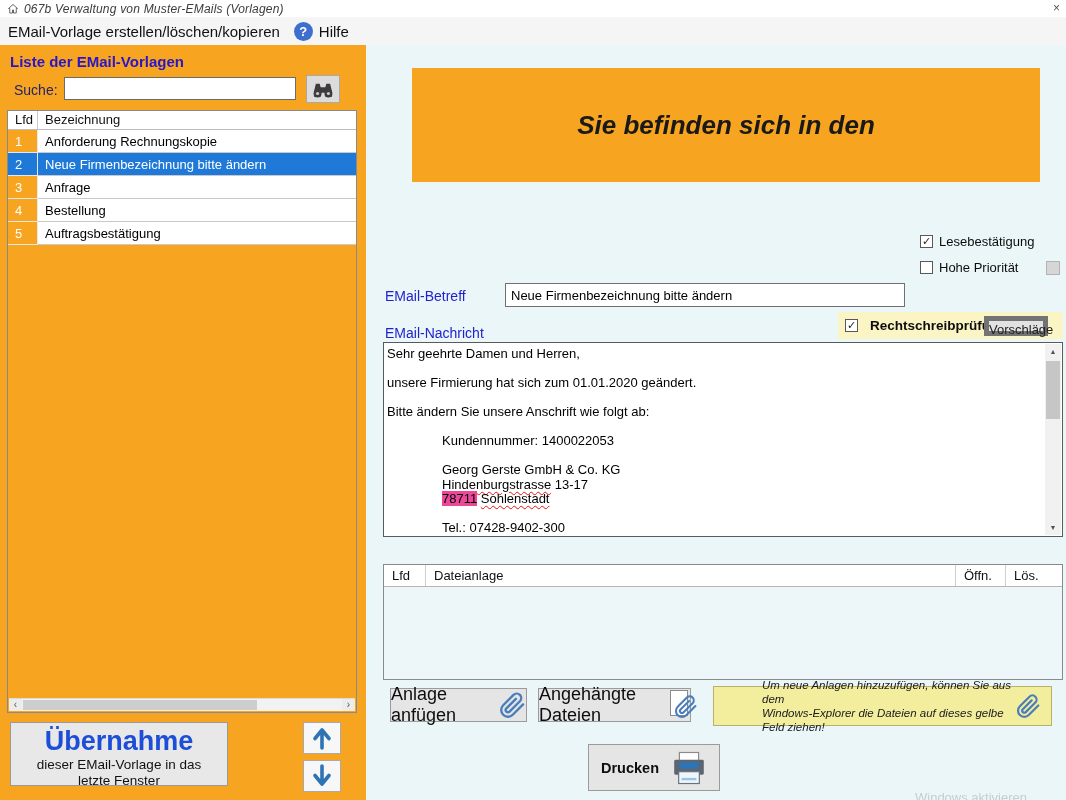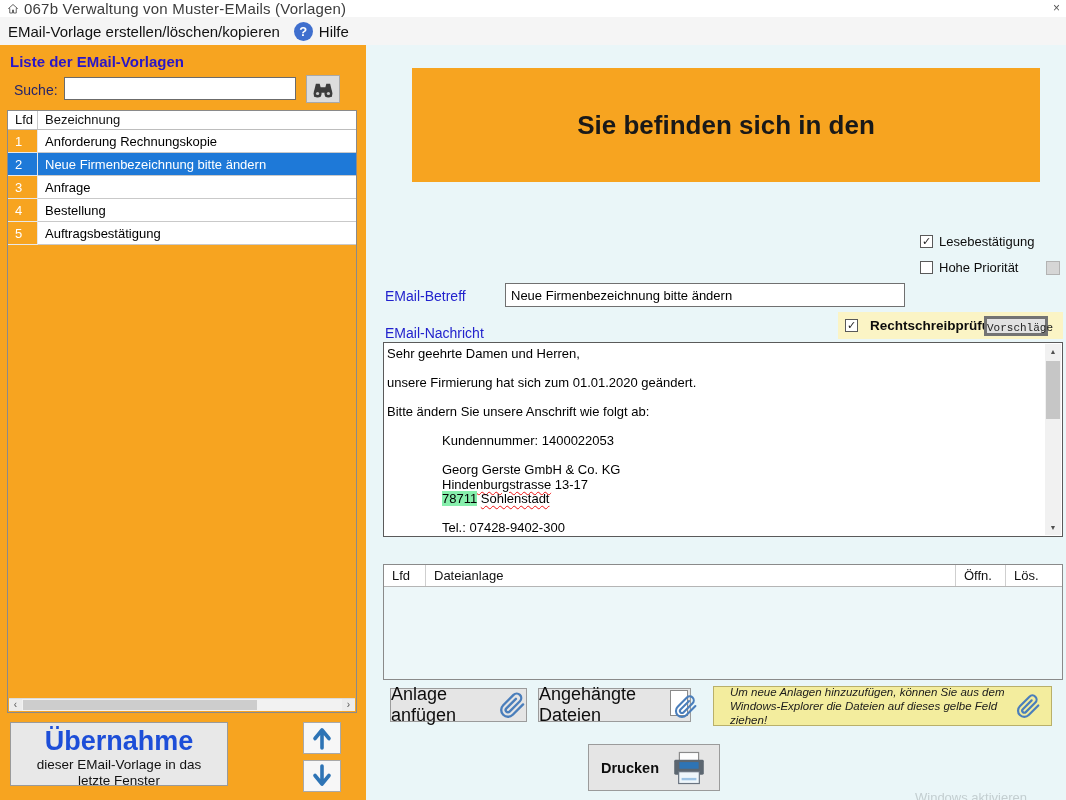--- a/index.html
+++ b/index.html
@@ -2,21 +2,21 @@
 <html><head>
 <meta charset="utf-8">
 <style>
   * { margin:0; padding:0; box-sizing:border-box; }
   html,body { width:1066px; height:800px; }
   body { font-family:"Liberation Sans", sans-serif; position:relative; width:1066px; height:800px; overflow:hidden; background:#fff; }
   .abs { position:absolute; }
 
   
   .titlebar { left:0; top:0; width:1066px; height:17px; background:#ffffff; display:flex; align-items:center; padding-left:7px; }
-  .titlebar .ttext { font-size:15px; color:#3c3c3c; margin-left:5px; letter-spacing:.2px; }
+  .titlebar .ttext { font-size:12px; color:#3c3c3c; margin-left:5px; letter-spacing:.2px;font-style:italic; }
   .close-x { position:absolute; right:6px; top:1px; font-size:12px; color:#555; cursor:default; line-height:14px; }
 
   
   .toolbar { left:0; top:17px; width:1066px; height:28px; background:#f5f5f5; display:flex; align-items:center; }
   .toolbar .menu-label { font-size:15px; color:#111; margin-left:8px; }
   .help-wrap { display:flex; align-items:center; margin-left:14px; }
   .help-circle { width:19px; height:19px; border-radius:50%; background:#3f6fce; color:#fff; font-weight:bold; font-size:13px; display:flex; align-items:center; justify-content:center; }
   .help-label { font-size:15px; color:#111; margin-left:6px; }
 
   
@@ -43,45 +43,45 @@
 
   .uebernahme-btn { position:absolute; left:10px; top:677px; width:218px; height:64px; background:#e8e8e8; border:1px solid #9a9a9a; text-align:center; padding-top:3px; cursor:default; }
   .uebernahme-title { font-size:27px; font-weight:bold; color:#1d4ed8; }
   .uebernahme-sub { font-size:13.5px; color:#111; line-height:16px; }
   .arrow-btn { position:absolute; width:38px; height:32px; background:#f7f7f7; border:1px solid #a9a9a9; display:flex; align-items:center; justify-content:center; }
   .arrow-up { left:303px; top:677px; } .arrow-down { left:303px; top:715px; }
 
   
   .main { left:366px; top:45px; width:700px; height:755px; background:#eaf6f8; }
   .banner { position:absolute; left:46px; top:23px; width:628px; height:114px; background:#f7a420; display:flex; flex-direction:column; align-items:center; justify-content:center; }
-  .banner div { font-size:26px; font-weight:bold; color:#191919; line-height:33px; }
+  .banner div { font-size:26px; font-weight:bold; color:#191919; line-height:33px;font-style:italic; }
 
   .cb-row { position:absolute; display:flex; align-items:center; }
   .cb-box { width:13px; height:13px; background:#fff; border:1px solid #595959; font-size:11px; line-height:11px; text-align:center; color:#222; margin-right:6px; }
   .cb-label { font-size:13px; color:#0d0d0d; }
   .cb-lese { left:554px; top:189px; }
   .cb-prio { left:554px; top:215px; }
   .gray-square { position:absolute; left:680px; top:216px; width:14px; height:14px; background:#d6d6d6; border:1px solid #b3b3b3; }
 
   .field-label { position:absolute; font-size:14px; color:#2222cd; }
   .lbl-betreff { left:19px; top:243px; }
   .lbl-nachricht { left:19px; top:280px; }
   .lbl-anlagen { left:24px; top:501px;margin-top:39px; }
 
   .betreff-input { position:absolute; left:139px; top:238px; width:400px; height:24px; border:1px solid #707070; background:#fff; font-size:13px; padding:0 5px; font-family:"Liberation Sans",sans-serif; color:#000; }
 
   .spell-strip { position:absolute; left:472px; top:267px; width:225px; height:27px; background:#fbf4c5; display:flex; align-items:center; padding-left:7px; }
   .spell-label { font-size:13.5px; font-weight:bold; color:#0d0d0d; margin-left:6px; }
-  .vorschlaege-btn { position:absolute; right:15px; top:4px; width:64px; height:20px; background:#e2e2e2; border:3px solid #737373; font-size:11px; color:#222; text-align:center; line-height:18px; cursor:default;font-family:Liberation Mono, monospace; }
+  .vorschlaege-btn { position:absolute; right:15px; top:4px; width:64px; height:20px; background:#e2e2e2; border:5px solid #737373; font-size:13px; color:#222; text-align:center; line-height:18px; cursor:default; }
 
   .msgbox { position:absolute; left:17px; top:297px; width:680px; height:195px; background:#fff; border:1px solid #5a5a5a; padding:4px 20px 0 3px; overflow:hidden; }
   .m-line { font-size:13px; line-height:14.5px; color:#000; white-space:pre; }
   .m-line.ind { padding-left:55px; }
   .miss { text-decoration:underline; text-decoration-style:wavy; text-decoration-color:#e11; text-decoration-thickness:1px; text-underline-offset:2px; }
-  .selword { background:#86efac;text-align:right; }
+  .selword { background:#ec4899;text-align:right; }
   .v-scroll { position:absolute; right:1px; top:1px; bottom:1px; width:16px; background:#f1f1f1; }
   .v-scroll .arr { position:absolute; left:0; width:16px; height:15px; font-size:7px; color:#505050; text-align:center; line-height:15px; }
   .v-scroll .arr.u { top:0; } .v-scroll .arr.d { bottom:0; }
   .v-scroll .thumb { position:absolute; left:1px; top:17px; width:14px; height:58px; background:#c6c6c6; }
 
   .attachbox { position:absolute; left:17px; top:519px; width:680px; height:116px; border:1px solid #8a8a8a; background:#edf7f9; }
   .a-head { display:flex; height:22px; background:#fff; border-bottom:1px solid #b5b5b5; font-size:13px; color:#111; }
   .a-head .c { padding:3px 0 0 8px; border-right:1px solid #cfcfcf; }
   .a-head .c-lfd { width:42px; }
   .a-head .c-name { width:530px; }
@@ -89,21 +89,21 @@
   .a-head .c-del { width:56px; border-right:none; }
 
   .gbtn { position:absolute; background:#e5e5e5; border:1px solid #9b9b9b; display:flex; align-items:center; justify-content:center; cursor:default; }
   .btn-anlage { left:24px; top:643px; width:137px; height:34px; }
   .btn-angeh { left:172px; top:643px; width:153px; height:34px; }
   .gbtn .blabel { font-size:18px; color:#0d0d0d; margin-right:6px; }
   .doc-clip { position:relative; width:26px; height:30px; }
   .doc-clip .page { position:absolute; left:0; top:0; width:18px; height:26px; background:#fff; border:1px solid #8a8a8a; }
 
   .hint-box { position:absolute; left:347px; top:641px; width:339px; height:40px; background:#f3ed9e; border:1px solid #b9b06a; display:flex; align-items:center; padding:0 10px 0 16px; }
-  .hint-text { font-size:11.5px; font-style:italic; color:#1a1a1a; line-height:14px; flex:1; }
+  .hint-text { font-size:11.5px; font-style:italic; color:#1a1a1a; line-height:14px; flex:1;margin-left:32px; }
 
   .btn-drucken { left:222px; top:699px; width:132px; height:47px; }
   .btn-drucken .blabel { font-size:14.5px; font-weight:bold; margin-right:12px; }
 
   .watermark { position:absolute; left:549px; top:745px; font-size:13px; color:#c3ced0; }
 </style>
 </head>
 <body>
 
 <div class="abs titlebar">

